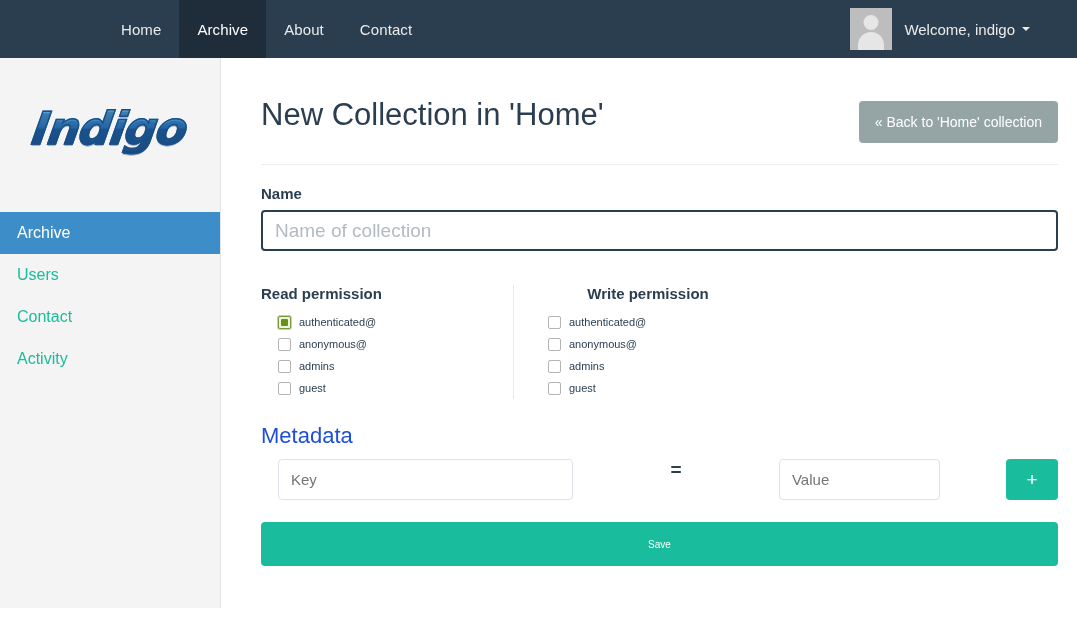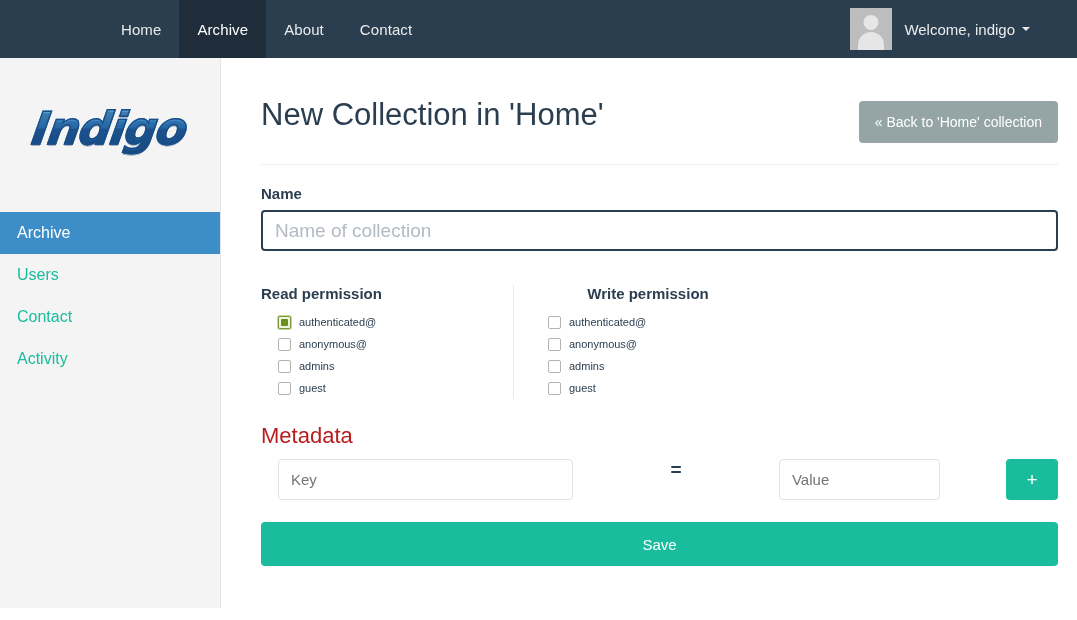--- a/index.html
+++ b/index.html
@@ -197,21 +197,21 @@
   .cbox.checked::after {
     content: "";
     position: absolute; left: 2px; top: 2px;
     width: 7px; height: 7px;
     background: #6b8e23;
     border-radius: 1px;
   }
 
   
   .meta-title {
-    font-size: 22px; color: #b91c1c;
+    font-size: 22px; color: #1d4ed8;
     margin: 24px 0 10px 0; font-weight: normal;
   }
   .meta-row {
     display: flex; align-items: flex-start;
     padding-left: 17px;
     gap: 48px;
   }
   .meta-input {
     height: 41px;
     border: 1px solid #dde3e8;
@@ -244,21 +244,21 @@
   }
 
   .btn-save {
     display: block;
     width: 100%;
     height: 44px;
     margin-top: 22px;
     background: #19bc9c;
     border: none; border-radius: 4px;
     color: #ffffff;
-    font-size: 15px;
+    font-size: 10px;
     cursor: pointer;
     font-family: "Liberation Sans", sans-serif;
   }
 </style>
 </head>
 <body>
 
 <div class="navbar">
   <div class="nav-left">
     <a class="nav-item">Home</a>

